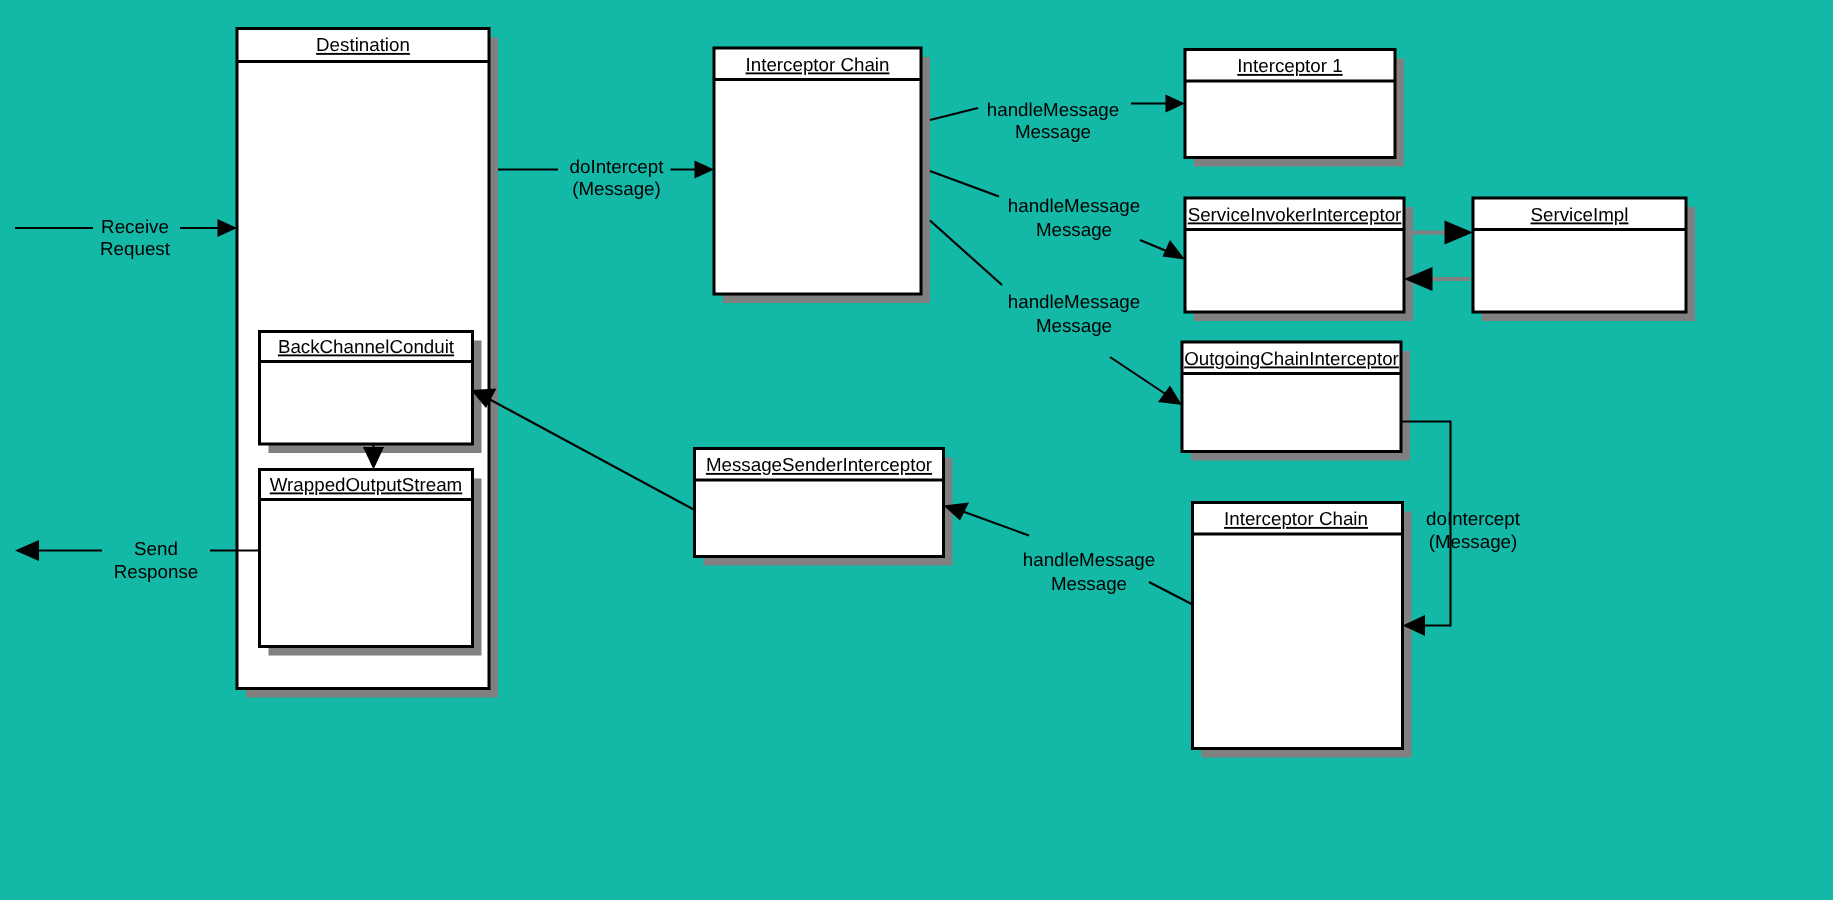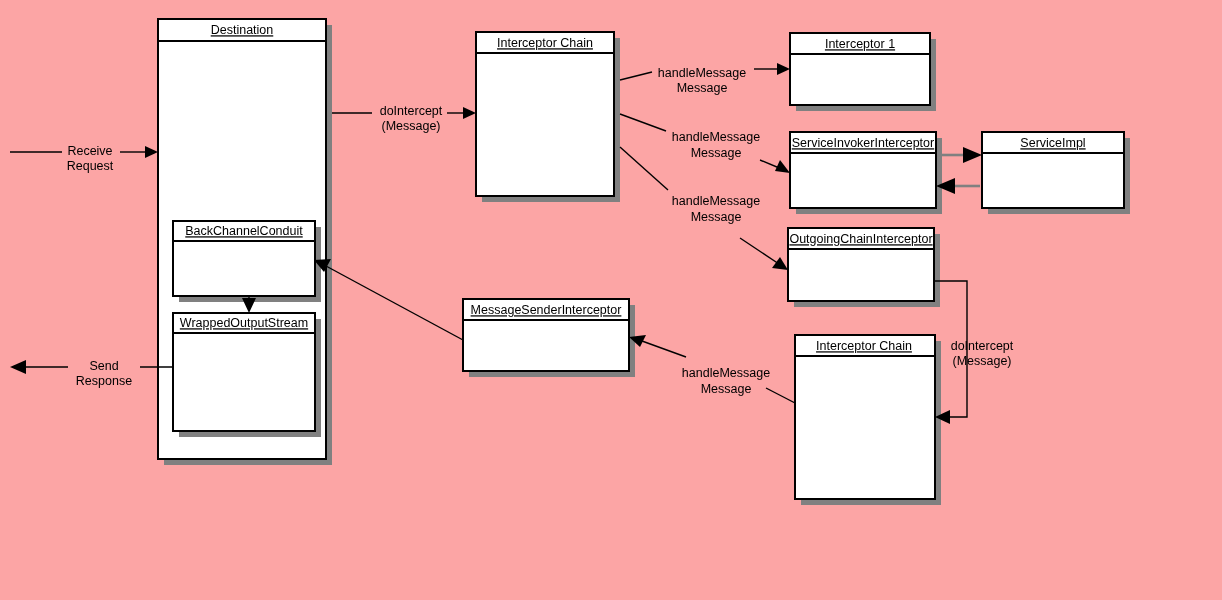--- a/index.html
+++ b/index.html
@@ -10,21 +10,21 @@
   body {
     font-family: "Liberation Sans", sans-serif;
     width: 1222px;
     height: 600px;
     overflow: hidden;
   }
   #diagram-root {
     position: relative;
     width: 1222px;
     height: 600px;
-    background: #fca5a5;
+    background: #14b8a6;
   }
   svg#diagram-svg {
     display: block;
     width: 1222px;
     height: 600px;
   }
   .uml-box-shadow {
     fill: #808080;
     stroke: none;
   }

